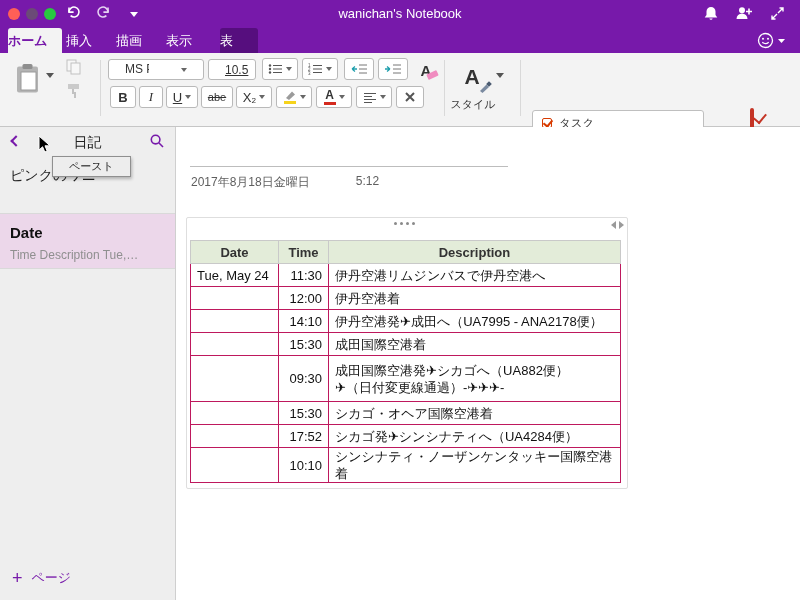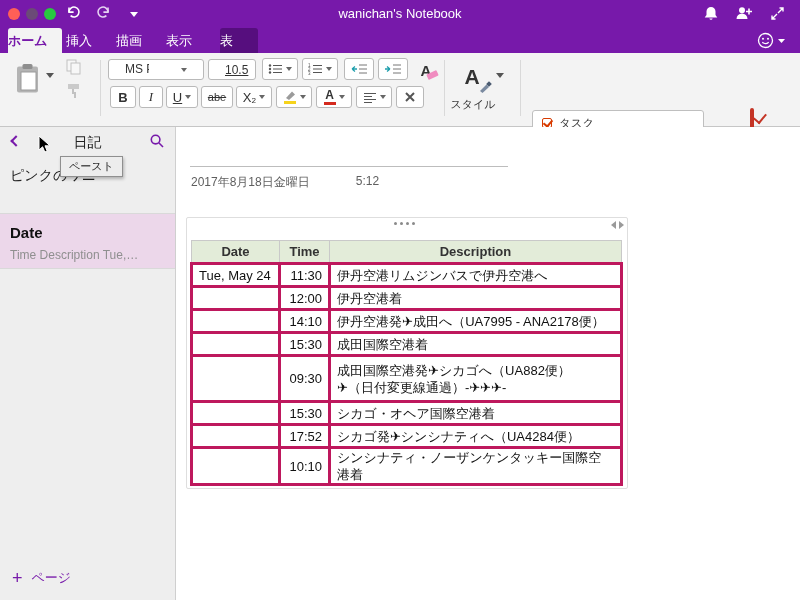--- a/index.html
+++ b/index.html
@@ -34,21 +34,21 @@
   .tagrow { display:flex; align-items:center; gap:7px; padding:0 9px; height:16px; font-size:11.5px; color:#333; }
   .cb { width:10px; height:10px; border:1.5px solid #d83b01; border-radius:2px; position:relative; flex:none; }
   .cb::after { content:""; position:absolute; left:2px; top:-1px; width:4px; height:7px; border-right:2px solid #d83b01; border-bottom:2px solid #d83b01; transform:rotate(40deg); }
   .star { color:#f0b400; font-size:12px; line-height:12px; flex:none; }
   .qmark { color:#7719aa; font-weight:bold; font-size:12px; flex:none; }
   .chevR { position:absolute; left:709px; top:80px; width:0; height:0; border-top:5px solid transparent; border-bottom:5px solid transparent; border-left:6px solid #444; }
   .sealgrp { position:absolute; left:707px; top:57px; width:90px; text-align:center; }
   .sealicon { width:19px; height:19px; border:2px solid #c43425; border-radius:3px; margin:0 auto; position:relative; }
   .sealicon::after { content:""; position:absolute; left:4px; top:1px; width:6px; height:10px; border-right:2.5px solid #c43425; border-bottom:2.5px solid #c43425; transform:rotate(40deg); }
   .seallbl { font-size:11px; color:#333; margin-top:3px; line-height:13px; }
-  .tooltip { position:absolute; left:60px; top:103px; background:#ededed; border:1px solid #8f8f8f; box-shadow:1px 2px 3px rgba(0,0,0,.25); font-size:11px; color:#222; padding:2px 8px; z-index:9; }
+  .tooltip { position:absolute; left:52px; top:103px; background:#ededed; border:1px solid #8f8f8f; box-shadow:1px 2px 3px rgba(0,0,0,.25); font-size:11px; color:#222; padding:2px 16px; z-index:9; }
   .cursor { position:absolute; left:38px; top:82px; z-index:10; }
 
   
   .sidebar { position:absolute; left:0; top:127px; width:176px; bottom:0; background:#eeeeee; border-right:1px solid #cfcfcf; }
   .sheader { position:absolute; top:0; left:0; right:0; height:30px; }
   .chevL { position:absolute; left:12px; top:10px; width:8px; height:8px; border-left:2px solid #7719aa; border-bottom:2px solid #7719aa; transform:rotate(45deg); }
   .stitle { position:absolute; left:0; right:0; top:0; line-height:30px; text-align:center; font-size:14px; color:#222; }
   .sitem { position:absolute; left:0; right:0; border-bottom:1px solid #d9d9d9; padding:10px 10px 0 10px; }
   .sitem .t { font-size:14px; color:#222; white-space:nowrap; overflow:hidden; }
   .sitem .s { font-size:12px; color:#8f8f8f; margin-top:7px; white-space:nowrap; overflow:hidden; }
@@ -63,21 +63,21 @@
   .titleline { position:absolute; left:14px; top:39px; width:318px; height:1px; background:#bdbdbd; }
   .pagedate { position:absolute; left:15px; top:47px; font-size:12px; color:#5e5e5e; display:flex; gap:46px; }
   .tframe { position:absolute; left:10px; top:90px; width:442px; height:272px; border:1px solid #dedede; border-radius:2px; }
   .dots { position:absolute; left:50%; margin-left:-13px; top:4px; display:flex; gap:3px; }
   .dots i { width:3px; height:3px; border-radius:50%; background:#8a8a8a; }
   .colarrows { position:absolute; right:3px; top:3px; display:flex; gap:3px; align-items:center; }
   .triL { width:0; height:0; border-top:4px solid transparent; border-bottom:4px solid transparent; border-right:5px solid #9a9a9a; }
   .triR { width:0; height:0; border-top:4px solid transparent; border-bottom:4px solid transparent; border-left:5px solid #9a9a9a; }
   table.itin { position:absolute; left:3px; top:22px; border-collapse:collapse; table-layout:fixed; width:430px; }
   table.itin th { background:#e3ecd9; border:1px solid #c9c9c9; font-size:13px; font-weight:bold; color:#333; height:23px; text-align:center; }
-  table.itin td { border:3px solid #be185d; font-size:13px; color:#111; height:23px; padding:0 6px; vertical-align:middle; }
+  table.itin td { border:1px solid #be185d; font-size:13px; color:#111; height:23px; padding:0 6px; vertical-align:middle; }
   td.time { text-align:right; padding-right:8px; }
   td.desc { white-space:pre-line; line-height:17px; }
   tr.tall td { height:46px; }
 </style>
 </head>
 <body>
 
 <div class="titlebar">
   <span class="tl red"></span>
   <span class="tl mid"></span>

